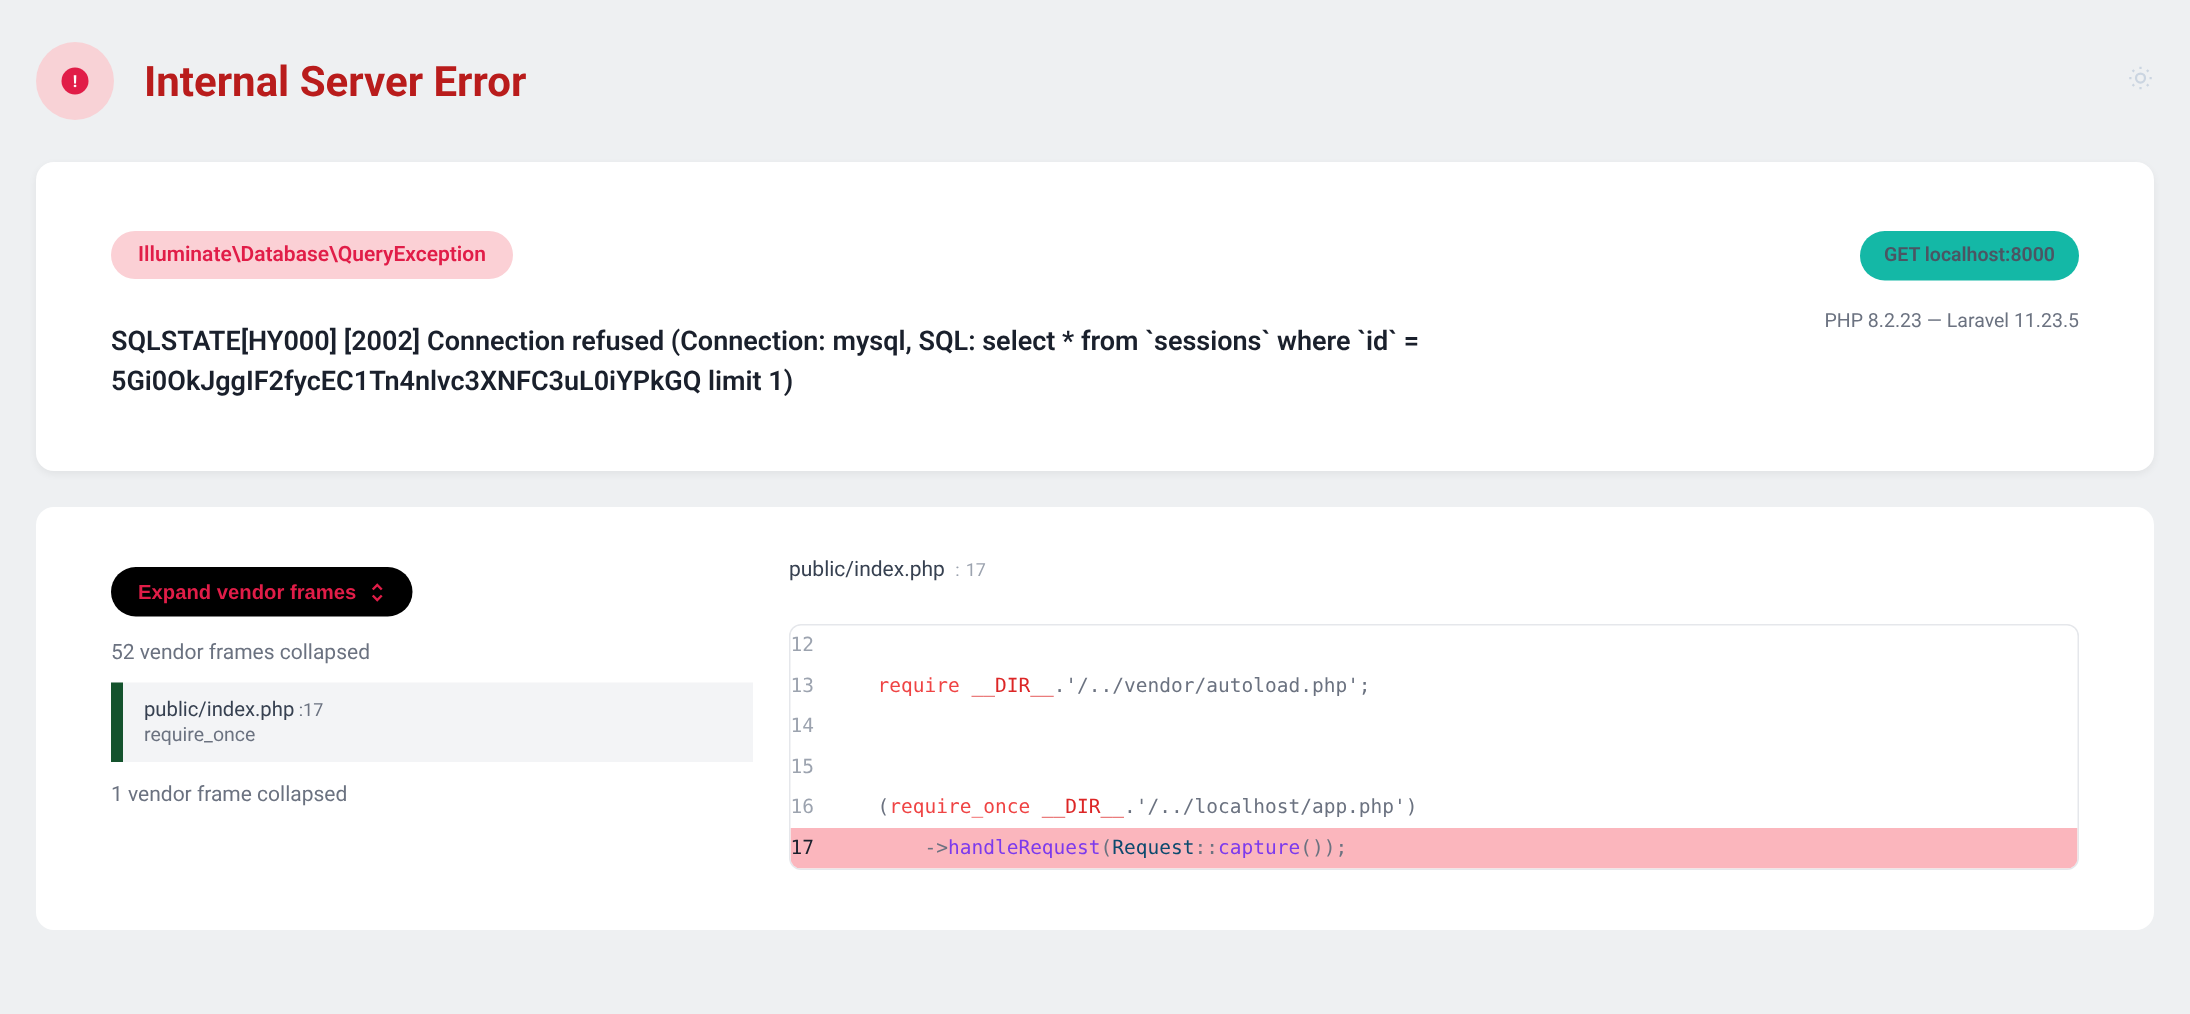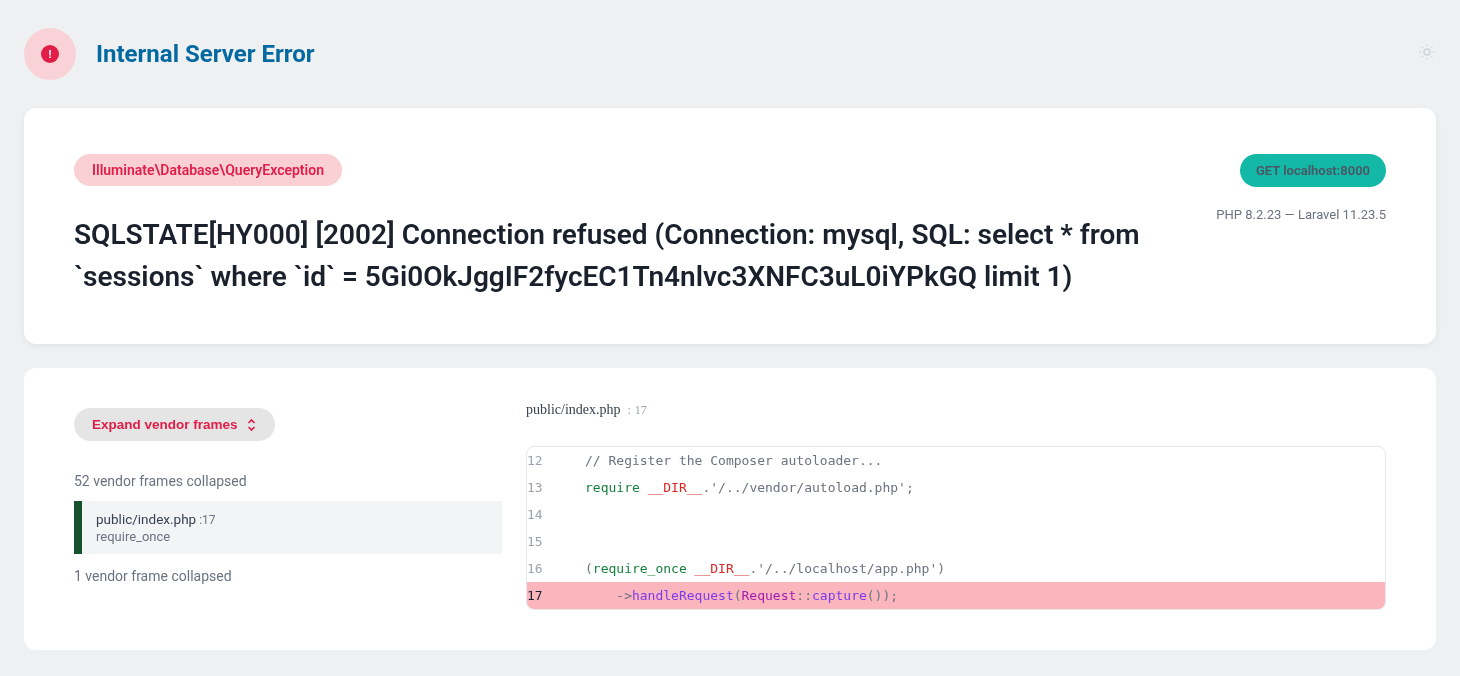--- a/index.html
+++ b/index.html
@@ -33,23 +33,23 @@
       border-radius: 50%;
       background: #e11d48;
       display: flex;
       align-items: center;
       justify-content: center;
       color: #fff;
       font-size: 11px;
       font-weight: bold;
     }
     .page-title {
-      font-size: 24px;
+      font-size: 28px;
       font-weight: 700;
-      color: #0369a1;
+      color: #b91c1c;
     }
     .theme-toggle {
       position: absolute;
       right: 24px;
       top: 50%;
       transform: translateY(-50%);
       color: #cbd5e1;
       cursor: pointer;
     }
     .card {
@@ -71,21 +71,21 @@
       display: inline-block;
       background: #fbd0d5;
       color: #e11d48;
       font-weight: 600;
       font-size: 14px;
       padding: 8px 18px;
       border-radius: 999px;
       margin-bottom: 28px;
     }
     .error-message {
-      font-size: 28px;
+      font-size: 18px;
       font-weight: 600;
       color: #1a202c;
       line-height: 1.5;
       max-width: 1080px;
     }
     .error-right {
       text-align: right;
       flex-shrink: 0;
     }
     .request-pill {
@@ -108,29 +108,29 @@
       gap: 24px;
     }
     .trace-left {
       width: 428px;
       flex-shrink: 0;
     }
     .expand-btn {
       display: inline-flex;
       align-items: center;
       gap: 8px;
-      background: #e5e5e5;
+      background: #000000;
       color: #e11d48;
       font-weight: 600;
       font-size: 13.5px;
       padding: 9px 18px;
       border-radius: 999px;
       border: none;
       cursor: pointer;
-      margin-bottom: 32px;
+      margin-bottom: 16px;
     }
     .expand-icon {
       display: inline-flex;
       flex-direction: column;
       line-height: 0;
     }
     .collapse-text {
       color: #6b7280;
       font-size: 14px;
       margin-bottom: 12px;
@@ -155,21 +155,20 @@
       color: #6b7280;
     }
     .trace-right {
       flex: 1;
     }
     .code-header {
       font-size: 14px;
       color: #374151;
       margin-bottom: 28px;
       margin-top: -6px;
-      font-family: Liberation Serif, serif;
     }
     .code-header .lineno {
       color: #9ca3af;
       font-size: 12px;
       margin-left: 4px;
     }
     .code-block {
       border: 1px solid #e5e7eb;
       border-radius: 8px;
       font-family: ui-monospace, "SF Mono", Menlo, Consolas, monospace;
@@ -188,24 +187,24 @@
       text-align: left;
       padding-right: 18px;
       color: #9ca3af;
       flex-shrink: 0;
     }
     .code-line.highlight .gutter { color: #1a202c; }
     .code-content {
       white-space: pre;
       color: #6b7280;
     }
-    .tok-kw { color: #15803d; }
+    .tok-kw { color: #ef4444; }
     .tok-const { color: #dc2626; }
     .tok-fn { color: #7c3aed; }
-    .tok-class { color: #a21caf; }
+    .tok-class { color: #0c4a6e; }
   </style>
 </head>
 <body>
 
 <div class="header">
   <div class="error-badge">
     <div class="error-badge-inner">!</div>
   </div>
   <h1 class="page-title">Internal Server Error</h1>
   <div class="theme-toggle">
@@ -263,21 +262,20 @@
     <div class="collapse-text">1 vendor frame collapsed</div>
   </div>
 
   <div class="trace-right">
     <div class="code-header">
       <span>public/index.php</span><span class="lineno"> :</span><span class="lineno">17</span>
     </div>
     <div class="code-block">
       <div class="code-line">
         <div class="gutter">12</div>
-        <div class="code-content"><span>// Register the Composer autoloader...</span></div>
       </div>
       <div class="code-line">
         <div class="gutter">13</div>
         <div class="code-content"><span class="tok-kw">require</span> <span class="tok-const">__DIR__</span><span>.'/../vendor/autoload.php';</span></div>
       </div>
       <div class="code-line">
         <div class="gutter">14</div>
         <div class="code-content"> </div>
       </div>
       <div class="code-line">

